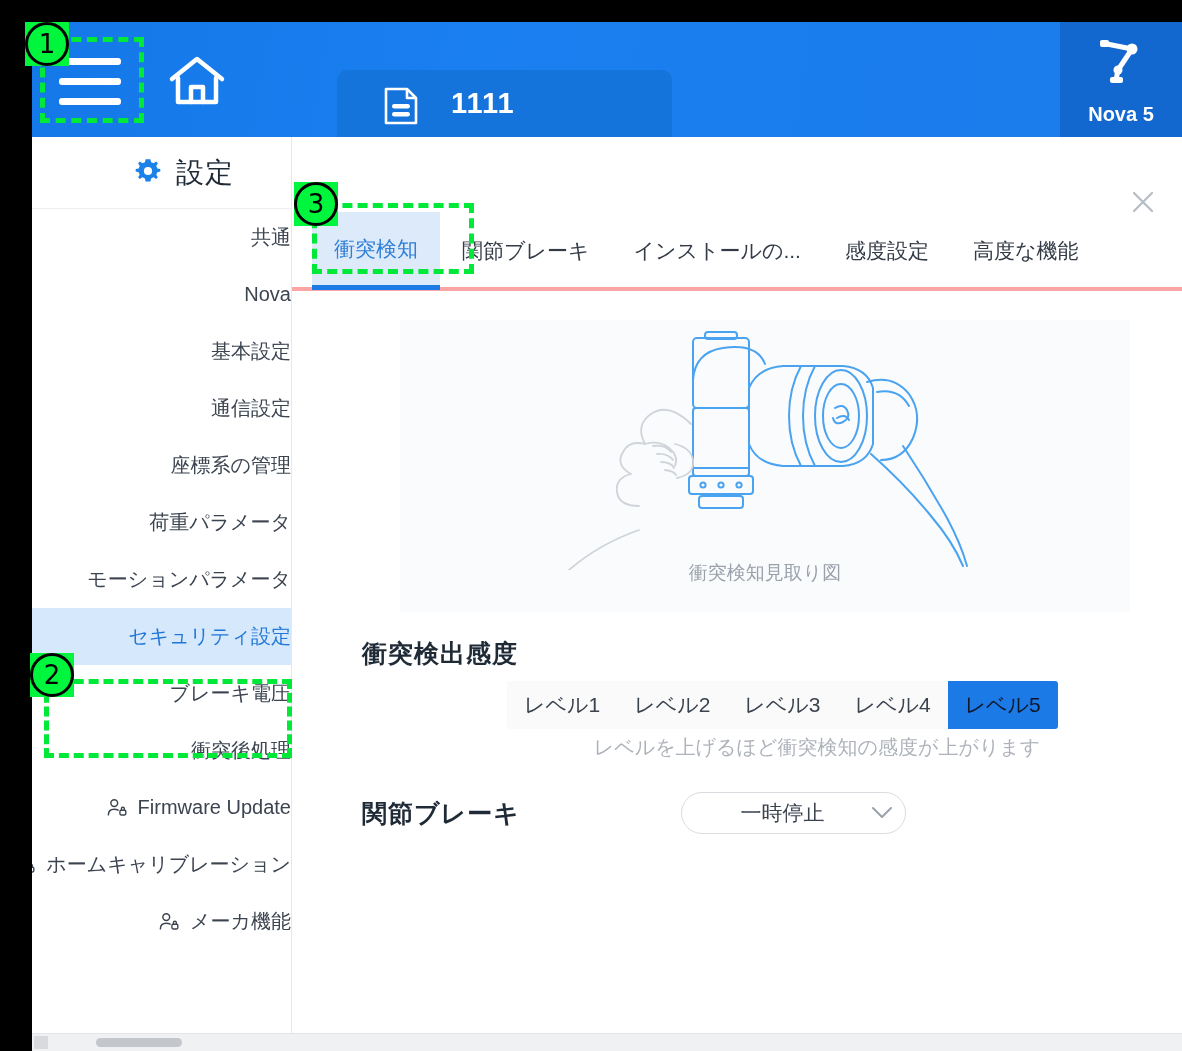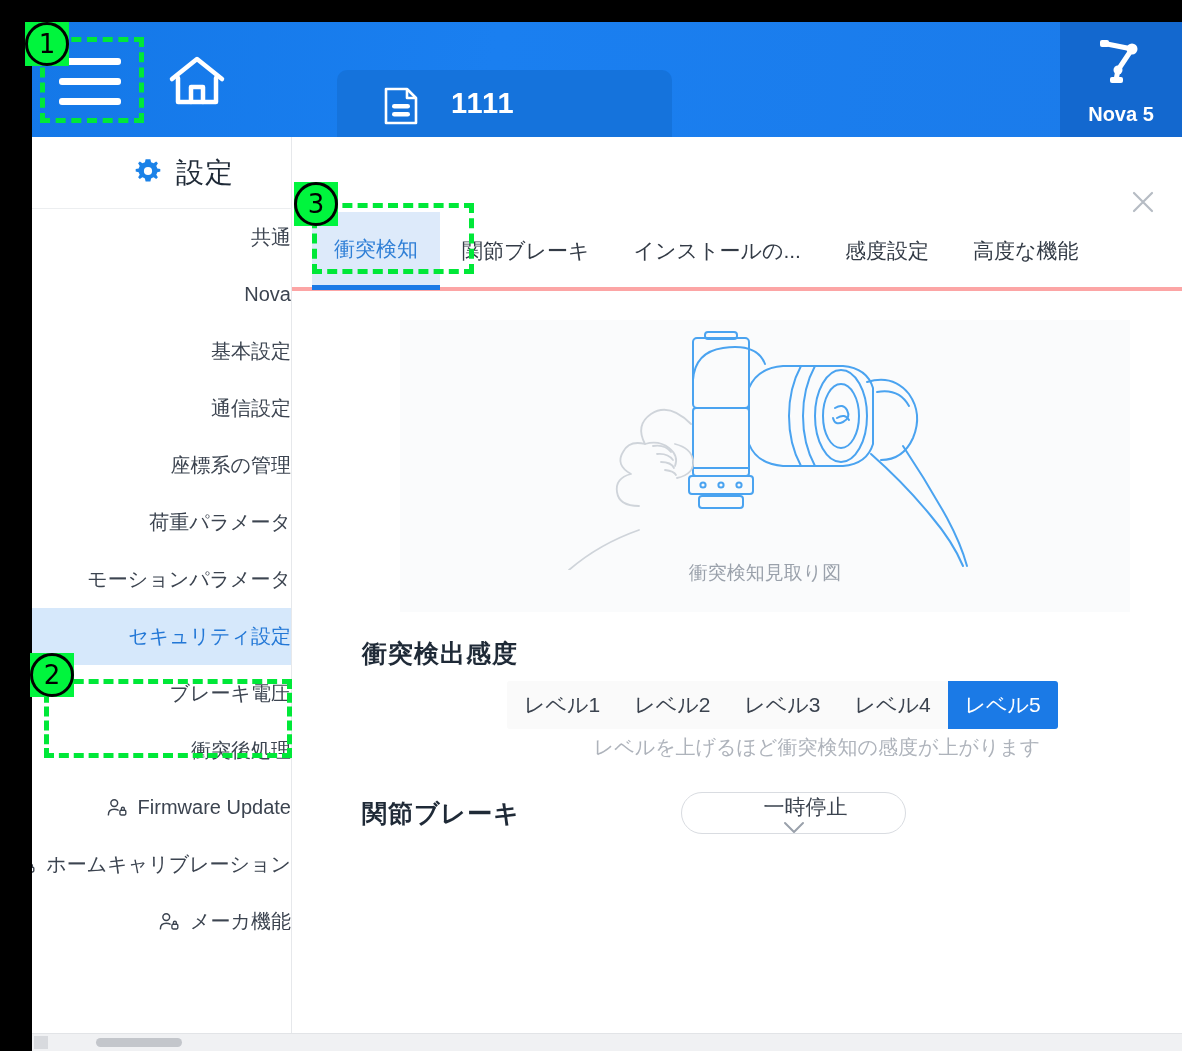--- a/index.html
+++ b/index.html
@@ -241,21 +241,21 @@
   }
   .level-btn {
     font-size: 21px;
     color: #3b434f;
     padding: 10px 17px;
     background: #fafafa;
     white-space: nowrap;
   }
   .level-btn.selected {
     background: #1b7ae6;
-    color: #ffffff;
+    color: #0f172a;
   }
   #level-hint {
     position: absolute;
     left: 215px;
     top: 597px;
     width: 620px;
     text-align: center;
     font-size: 20px;
     color: #aeb3bb;
   }
@@ -265,21 +265,20 @@
     left: 389px;
     top: 655px;
     width: 225px;
     height: 42px;
     border: 1px solid #d9dce1;
     border-radius: 21px;
     background: #ffffff;
     display: flex;
     align-items: center;
     box-sizing: border-box;
-    flex-direction: column;
   }
   #post-select-value {
     flex: 1;
     text-align: center;
     font-size: 21px;
     color: #3b434f;
     padding-left: 24px;
   }
   #post-select-chevron {
     width: 46px;

